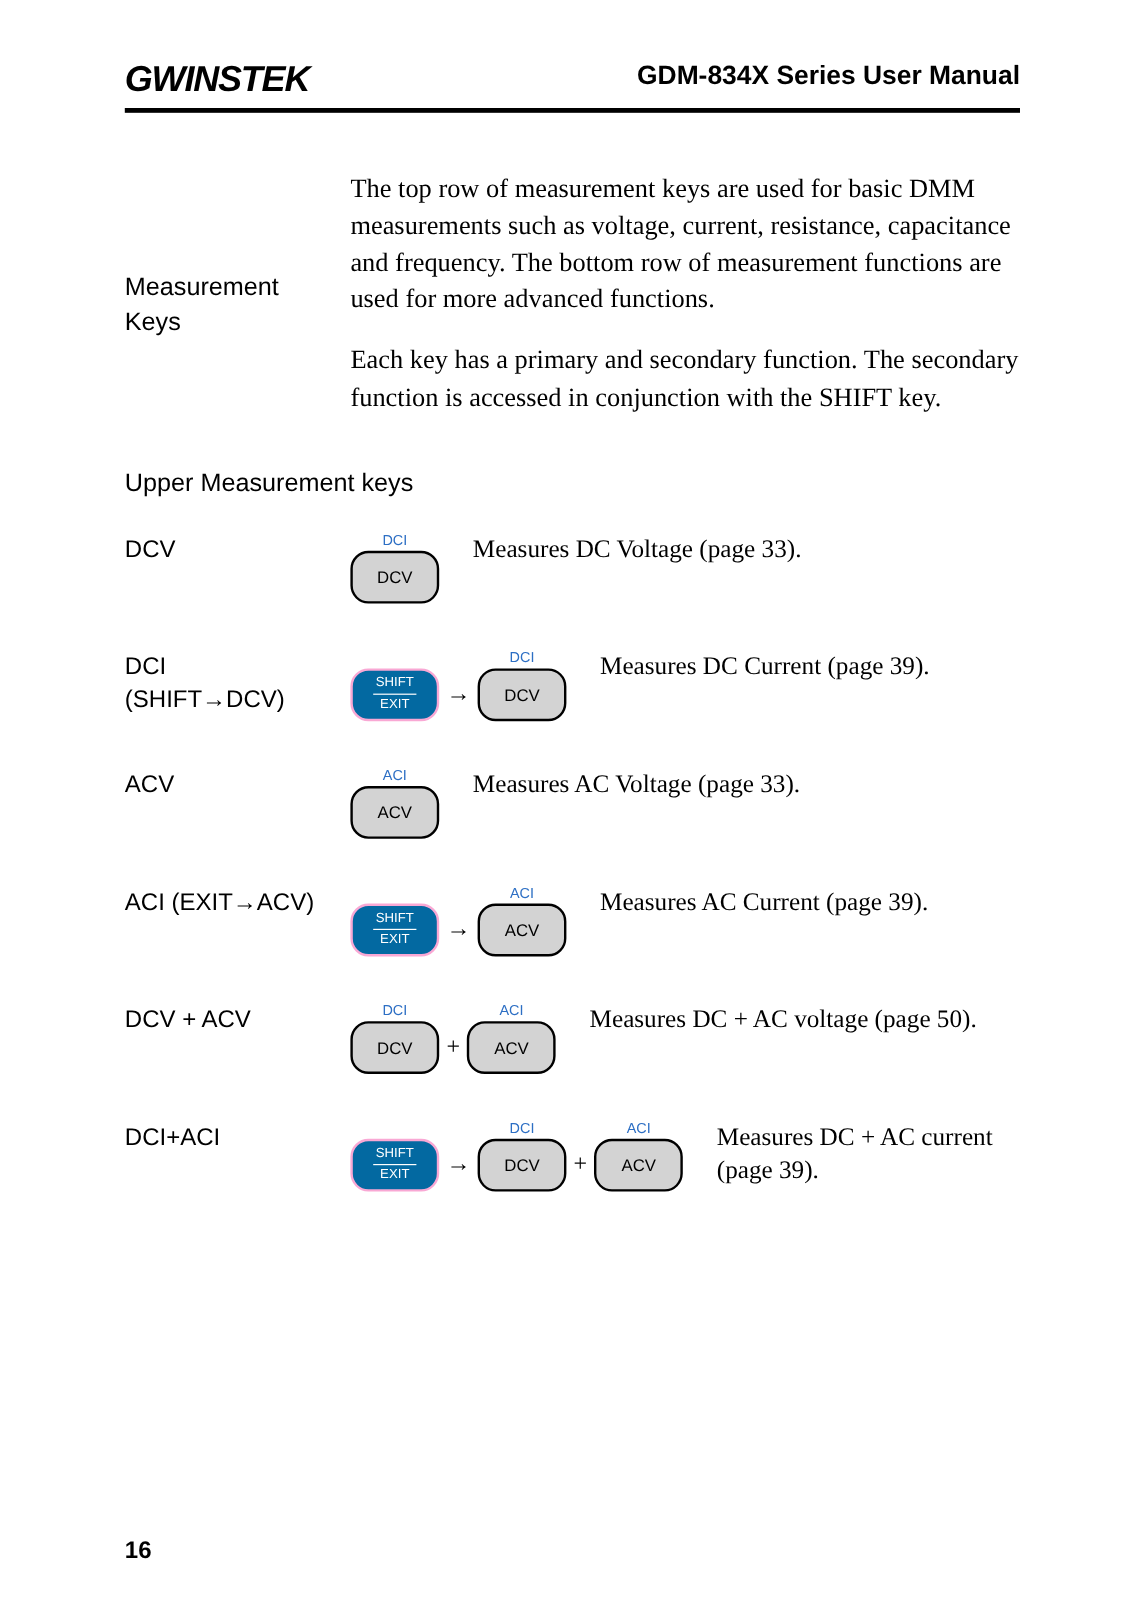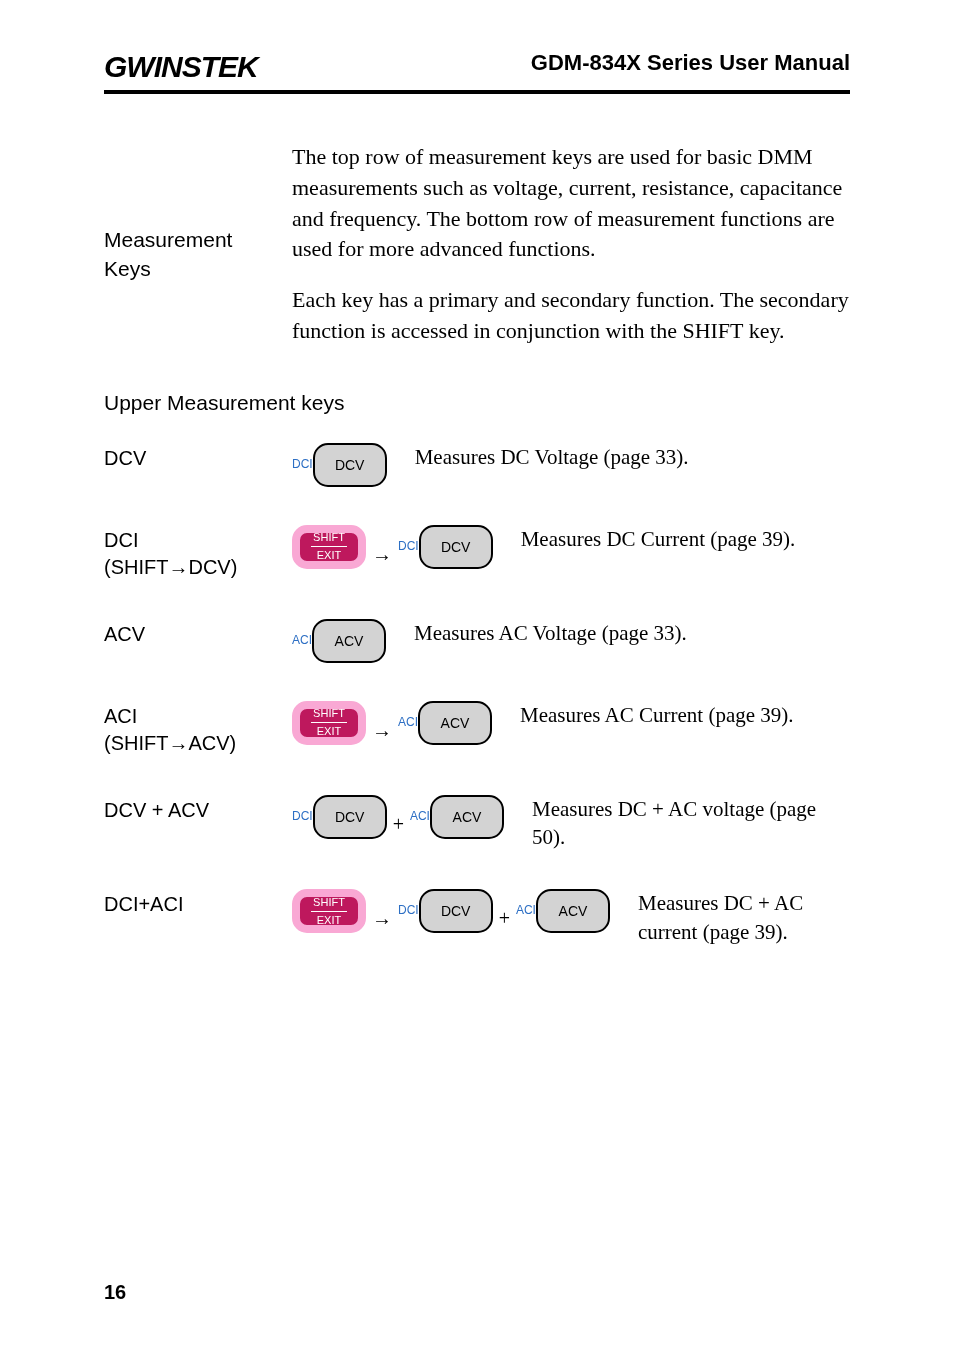--- a/index.html
+++ b/index.html
@@ -77,21 +77,21 @@
       align-items: center;
       gap: 6px;
     }
     .key-desc {
       flex: 1;
       font-size: 21px;
       line-height: 1.35;
     }
     .btn-group {
       display: flex;
-      flex-direction: row;
+      flex-direction: column;
       align-items: center;
     }
     .btn-top-label {
       font-family: Arial, sans-serif;
       font-size: 12px;
       color: #2d6fc4;
       font-weight: 400;
       margin-bottom: 2px;
       height: 14px;
     }
@@ -106,22 +106,22 @@
       justify-content: center;
       font-family: Arial, sans-serif;
       font-size: 14px;
       font-weight: 400;
       color: #000;
     }
     .shift-btn {
       width: 74px;
       height: 44px;
       border-radius: 15px;
-      border: 8px solid #f9a8d4;
-      background: #be185d;
+      border: 2px solid #f9a8d4;
+      background: #0369a1;
       display: flex;
       flex-direction: column;
       align-items: center;
       justify-content: center;
       font-family: Arial, sans-serif;
       color: #fff;
       font-size: 11px;
       line-height: 1;
     }
     .shift-top {
@@ -197,21 +197,21 @@
   <div class="key-visual">
     <div class="btn-group">
       <div class="btn-top-label">ACI</div>
       <div class="btn">ACV</div>
     </div>
   </div>
   <div class="key-desc">Measures AC Voltage (page 33).</div>
 </div>
 
 <div class="key-row">
-  <div class="key-label">ACI (SHIFT→ACV)</div>
+  <div class="key-label">ACI (EXIT→ACV)</div>
   <div class="key-visual">
     <div class="btn-group">
       <div class="btn-top-label"></div>
       <div class="shift-btn">
         <div class="shift-top">SHIFT</div>
         <div>EXIT</div>
       </div>
     </div>
     <div class="arrow-sep">→</div>
     <div class="btn-group">

